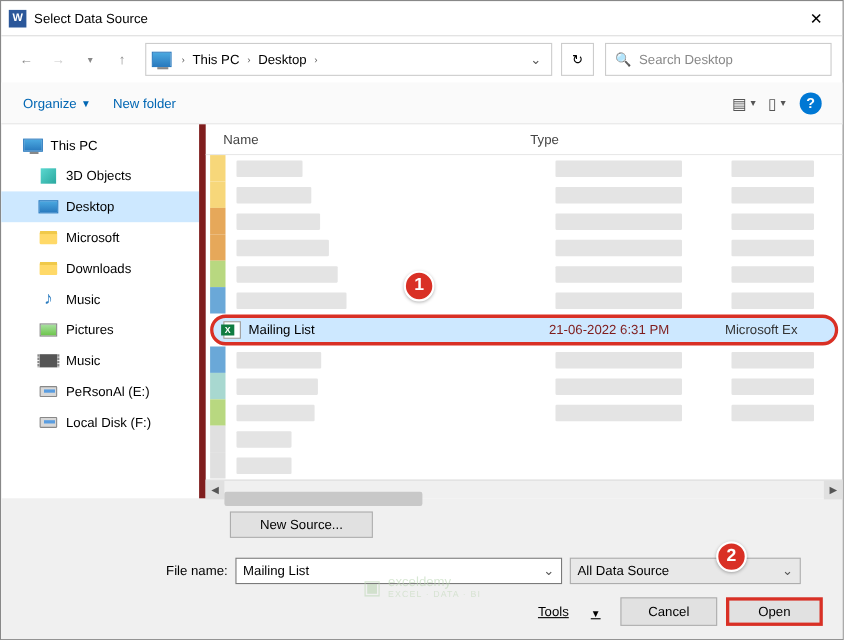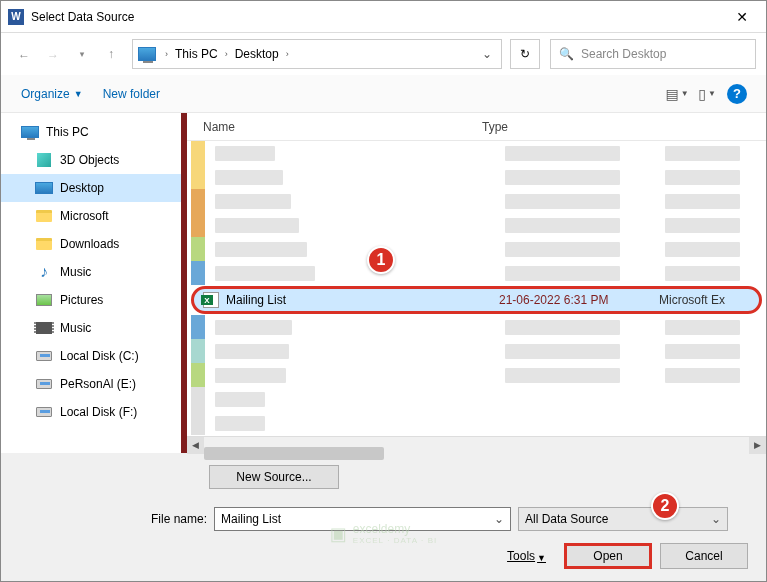--- a/index.html
+++ b/index.html
@@ -75,21 +75,21 @@
     .footer { padding: 12px 18px 16px; background: #f0f0f0; }
     .new-source-row { padding-left: 190px; margin-bottom: 18px; }
     .new-source-btn { width: 130px; height: 24px; border: 1px solid #adadad; background: #e1e1e1; cursor: pointer; }
     .filename-row { display: flex; align-items: center; gap: 7px; margin-bottom: 12px; }
     .fn-label { width: 188px; text-align: right; }
     .fn-input { width: 297px; height: 24px; border: 1px solid #7a7a7a; padding: 0 6px 0 6px; position: relative; display: flex; align-items: center; background: #fff; }
     .fn-input .dd { margin-left: auto; color: #555; }
     .filter-combo { width: 210px; height: 24px; border: 1px solid #adadad; background: #e8e8e8; display: flex; align-items: center; padding: 0 6px; position: relative; }
     .filter-combo .dd { margin-left: auto; color: #555; }
     .btn-row { display: flex; align-items: center; justify-content: flex-end; gap: 8px; }
-    .tools-link { margin-right: 10px; display: flex; align-items: flex-end; gap: 2px; cursor: pointer; text-decoration: underline; }
+    .tools-link { margin-right: 10px; display: flex; align-items: flex-end; gap: 20px; cursor: pointer; text-decoration: underline; }
     .btn { width: 88px; height: 26px; border: 1px solid #adadad; background: #e1e1e1; cursor: pointer; }
     .btn.primary { border: 3px solid #d93025; background: #e1e1e1; position: relative; }
     
     .watermark { position: absolute; left: 50%; bottom: 36px; transform: translateX(-50%); display: flex; align-items: center; gap: 6px; color: #b8d4b0; font-size: 14px; opacity: 0.55; pointer-events: none; }
     .watermark .wm-sub { font-size: 8px; letter-spacing: 1px; display: block; color: #c0d8b8; }
   </style>
 </head>
 <body>
 
 <div class="titlebar">
@@ -187,26 +187,20 @@
       <div class="tree-item sub">
         <div class="ti-icon">
           <div class="vid-ico"></div>
         </div>
         <span>Music</span>
       </div>
       <div class="tree-item sub">
         <div class="ti-icon">
           <div class="disk-ico"></div>
         </div>
-        <span>Local Disk (C:)</span>
-      </div>
-      <div class="tree-item sub">
-        <div class="ti-icon">
-          <div class="disk-ico"></div>
-        </div>
         <span>PeRsonAl (E:)</span>
       </div>
       <div class="tree-item sub">
         <div class="ti-icon">
           <div class="disk-ico"></div>
         </div>
         <span>Local Disk (F:)</span>
       </div>
     </div>
   <div class="file-area">
@@ -335,22 +329,22 @@
       <span>All Data Source</span>
       <span class="dd">⌄</span>
       <div class="callout" style="top:-16px;right:48px">2</div>
     </div>
   </div>
   <div class="btn-row">
     <div class="tools-link">
       <span>Tools</span>
       <span style="font-size:9px">▼</span>
     </div>
+    <button class="btn">Cancel</button>
     <button class="btn primary">Open</button>
-    <button class="btn">Cancel</button>
   </div>
 </div>
 
 <div class="watermark">
   <span style="font-size:18px">▣</span>
   <div>
     <span>exceldemy</span>
     <span class="wm-sub">EXCEL · DATA · BI</span>
   </div>
 </div>

